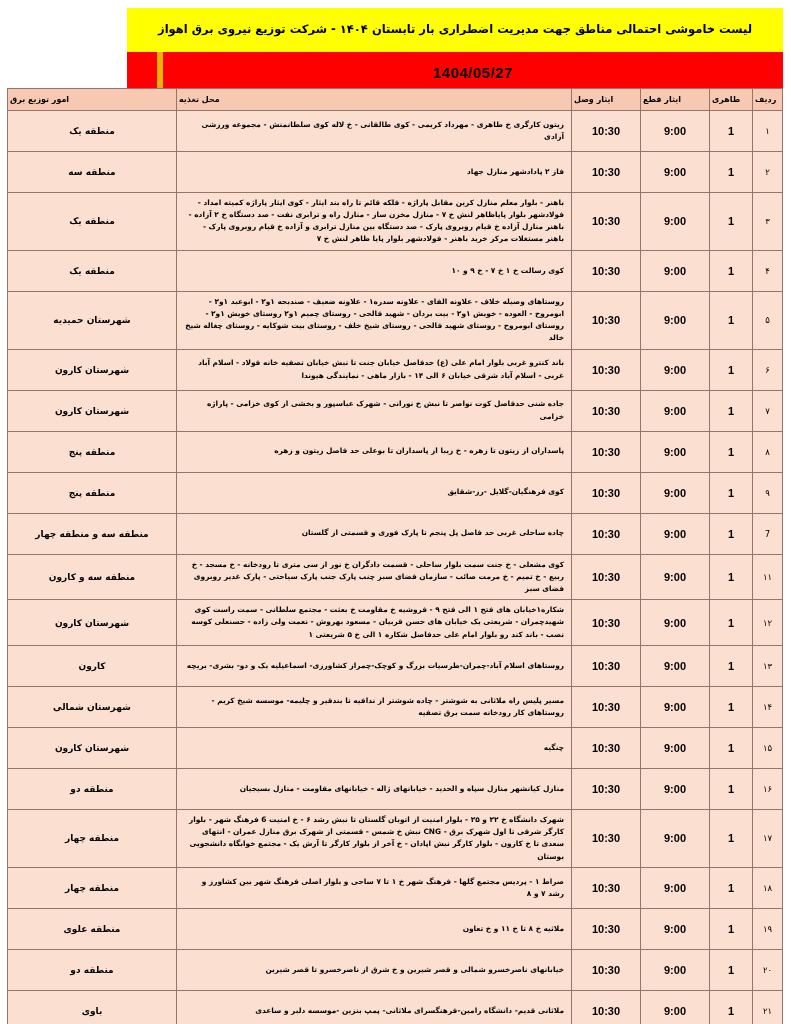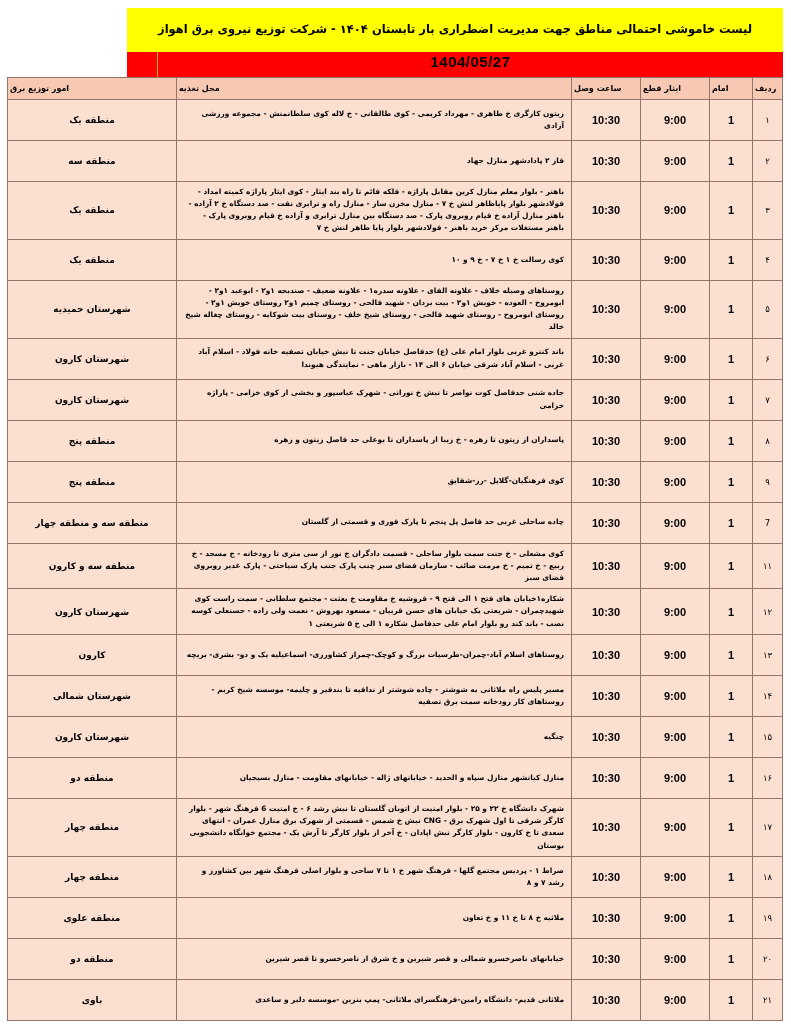--- a/index.html
+++ b/index.html
@@ -39,23 +39,23 @@
     flex-direction: row-reverse;
     width: 100%;
   }
   .date-banner {
     background: #ff0000;
     color: #000000;
     text-align: center;
     font-weight: bold;
     font-size: 15px;
     letter-spacing: 0.5px;
-    padding: 1px 0 7px 0;
+    padding: 12px 0 7px 0;
     flex: 1 1 auto;
-    border-left: 1px solid #eab308;
+    border-left: 6px solid #eab308;
     font-family: "Liberation Sans", sans-serif;
   }
   .date-spacer {
     background: #ff0000;
     width: 30px;
     flex: 0 0 30px;
   }
   
   table.sched {
     width: 100%;
@@ -137,23 +137,23 @@
       <col class="c-radif">
       <col class="c-blok">
       <col class="c-ghat">
       <col class="c-vasl">
       <col class="c-mahal">
       <col class="c-omur">
     </colgroup>
     <thead>
       <tr>
         <th>ردیف</th>
-        <th>امام</th>
+        <th>طاهری</th>
         <th>ایثار قطع</th>
-        <th>ساعت وصل</th>
+        <th>ایثار وصل</th>
         <th>محل تغذیه</th>
         <th>امور توزیع برق</th>
       </tr>
     </thead>
     <tbody id="table-body">
         <tr class="data-row">
           <td class="radif">۱</td>
           <td class="blok">1</td>
           <td class="ghat">9:00</td>
           <td class="vasl">10:30</td>

